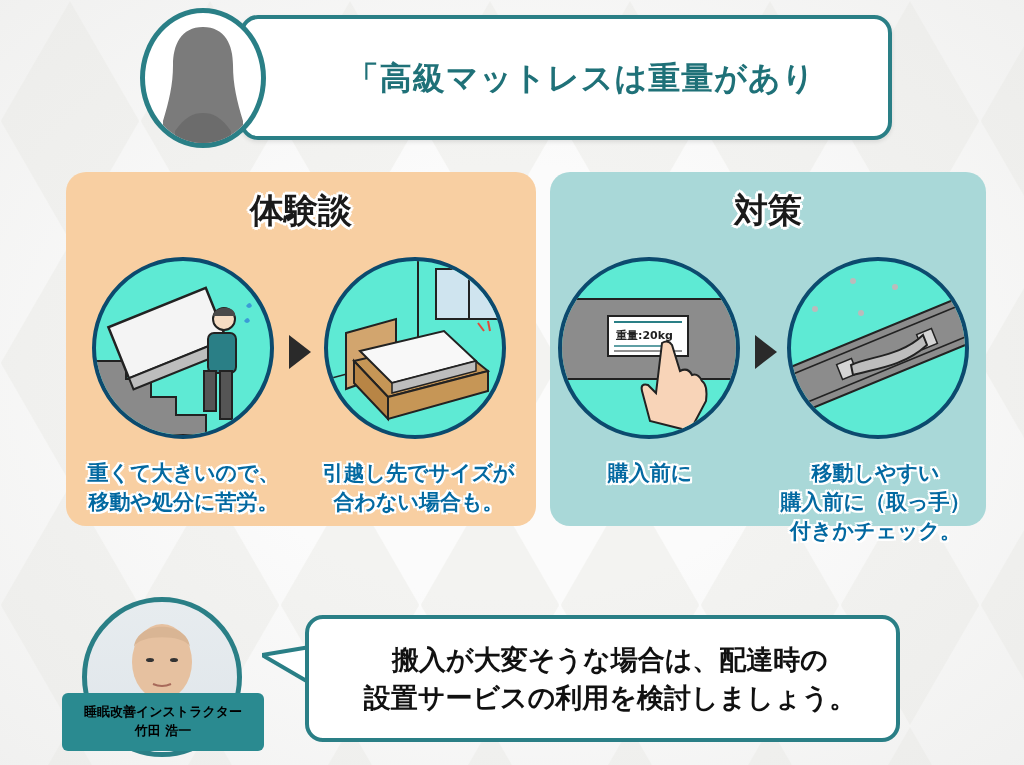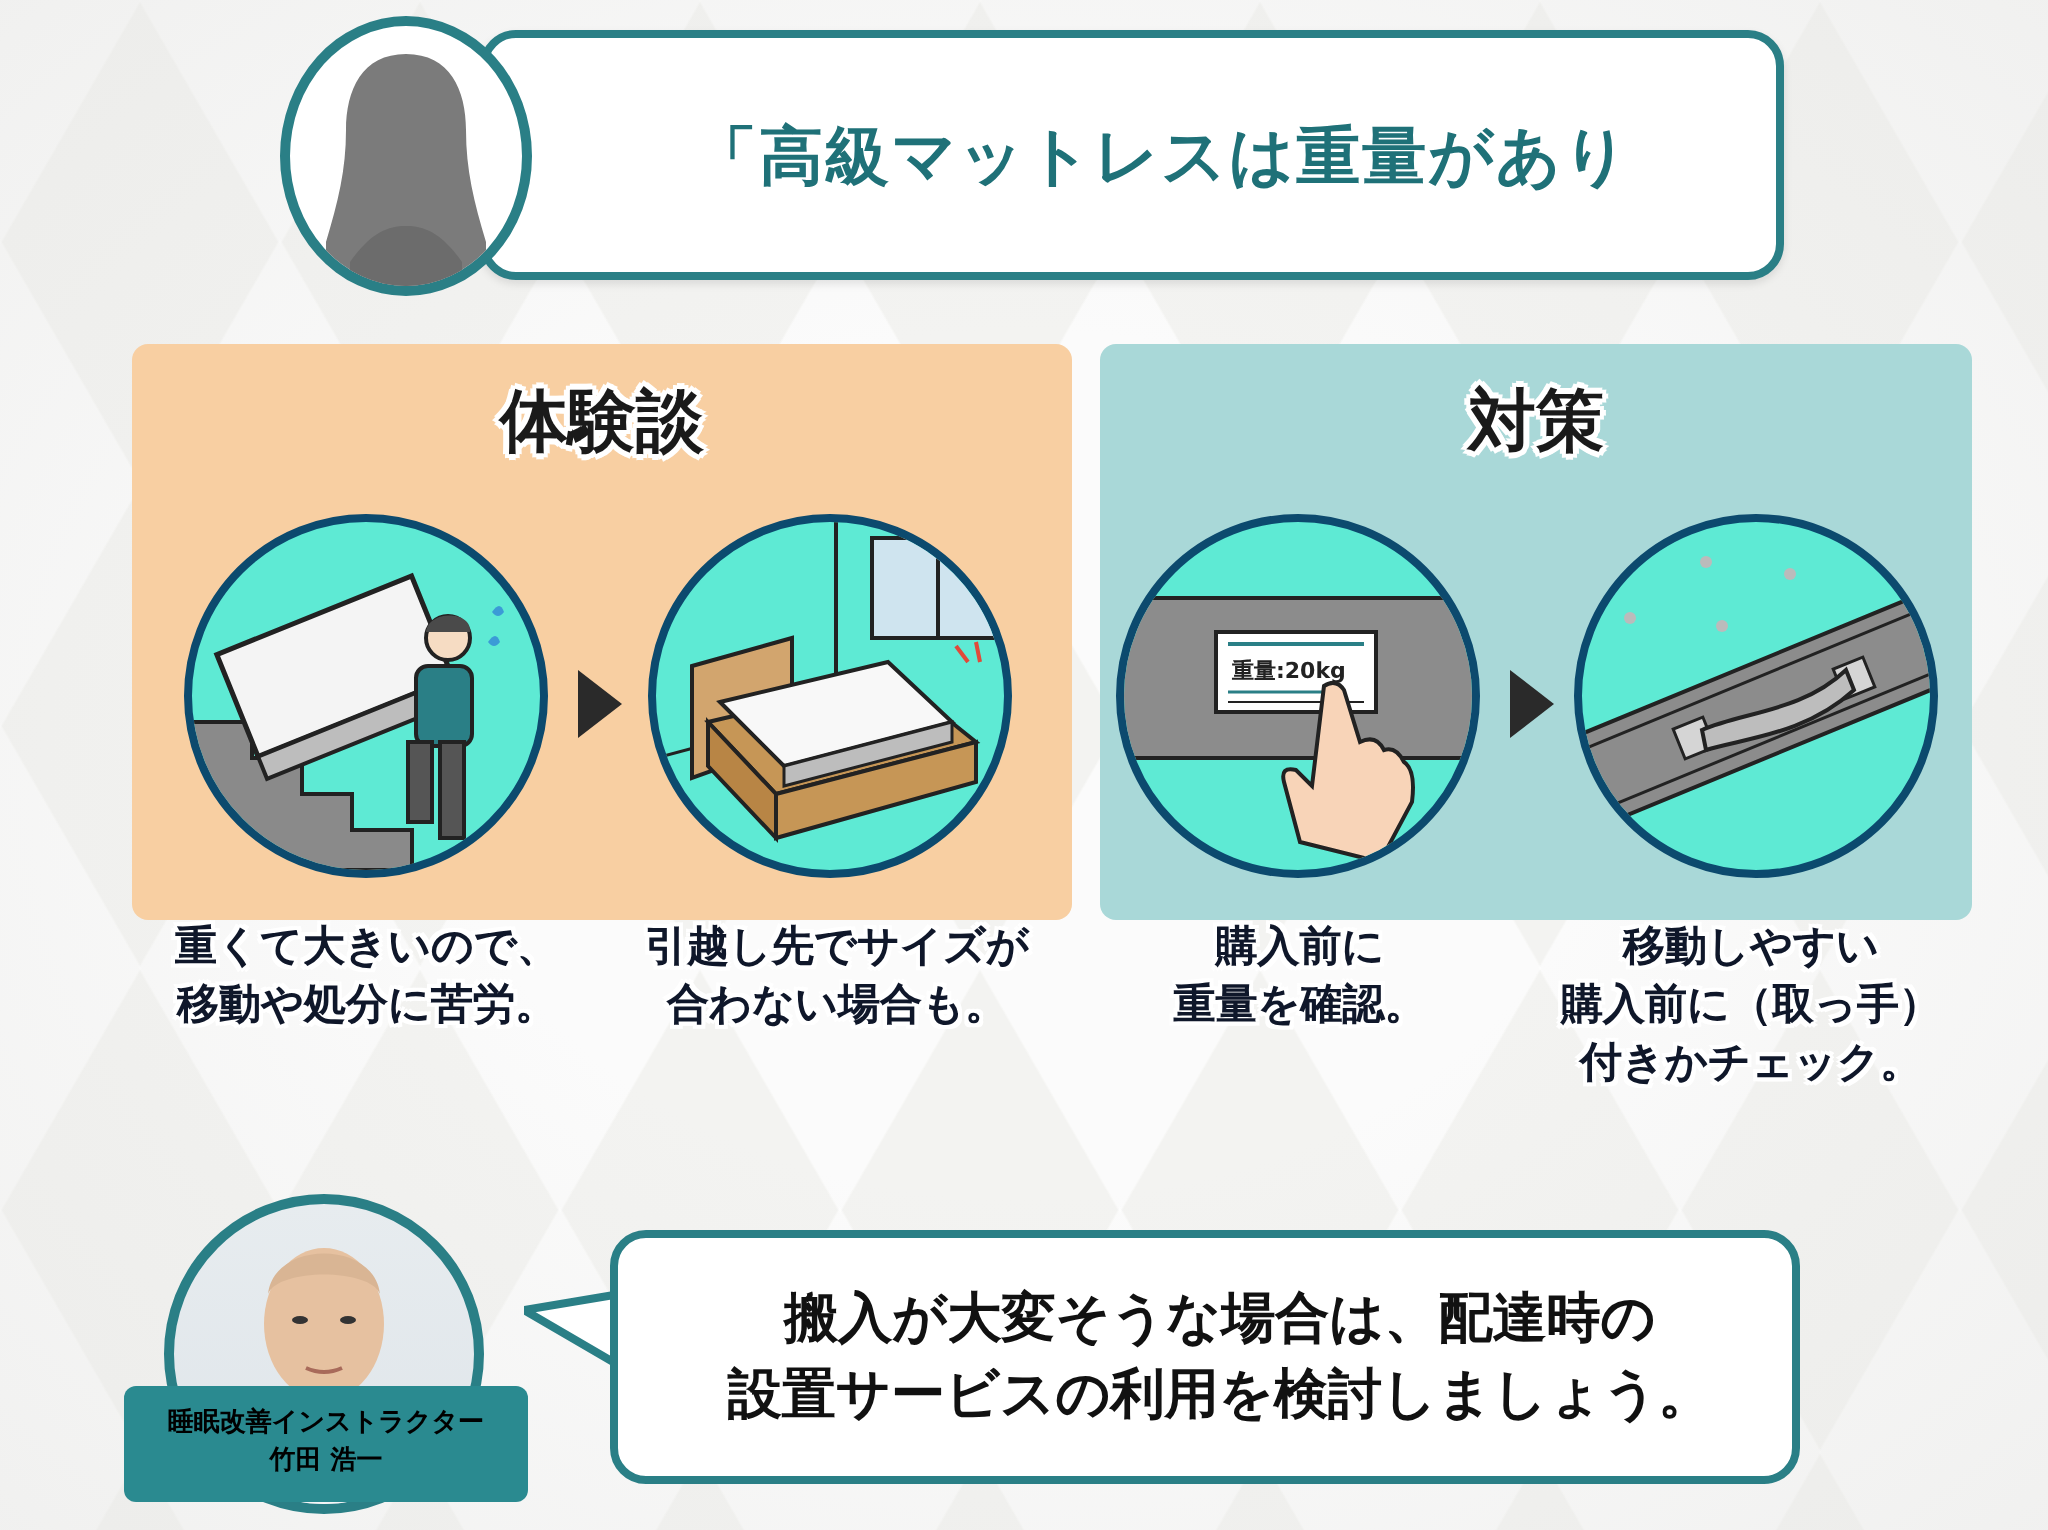--- a/index.html
+++ b/index.html
@@ -29,39 +29,39 @@
     display:flex; flex-direction:column; align-items:center; justify-content:center;
     box-shadow:0 2px 4px rgba(0,0,0,0.1);
   }
   .top-bubble .line {
     color:#1f7178; font-weight:bold; font-size:32px; line-height:46px; letter-spacing:1px;
     padding-left:30px;
   }
 
   
   .panel {
-    position:absolute; top:172px; height:288px; border-radius:8px;
+    position:absolute; top:172px; height:354px; border-radius:20px;
   }
   .panel-left { left:66px; width:470px; background:#f8cfa2; }
   .panel-right { left:550px; width:436px; background:#a9d8d8; }
   .panel-title {
     position:absolute; top:16px; left:0; right:0; text-align:center;
     font-size:34px; font-weight:bold; color:#1a1a1a;
     text-shadow: 3px 0 #fff, -3px 0 #fff, 0 3px #fff, 0 -3px #fff, 2px 2px #fff, -2px -2px #fff, 2px -2px #fff, -2px 2px #fff;
   }
   .circle {
     position:absolute; top:85px; width:182px; height:182px; border-radius:50%;
     background:#5eead4; border:4px solid #0c4a6e; overflow:hidden;
   }
   .arrow {
     position:absolute; top:163px; width:0; height:0;
     border-top:17px solid transparent; border-bottom:17px solid transparent; border-left:22px solid #2a2a2a;
   }
   .caption {
-    position:absolute; top:287px; text-align:center; font-weight:bold; color:#0f172a;
+    position:absolute; top:287px; text-align:center; font-weight:bold; color:#0369a1;
     font-size:21px; line-height:29px;
     text-shadow: 2px 0 #fff, -2px 0 #fff, 0 2px #fff, 0 -2px #fff, 2px 2px #fff, -2px -2px #fff, 2px -2px #fff, -2px 2px #fff;
   }
 
   
   .expert-avatar {
     position:absolute; left:82px; top:597px; width:160px; height:160px; border-radius:50%;
     border:5px solid #2a7f86; background:linear-gradient(#e7ecef,#dfe5ea); overflow:hidden;
   }
   .expert-label {
@@ -166,21 +166,20 @@
       <circle cx="24" cy="48" r="3" fill="#bbb"></circle>
         <circle cx="70" cy="52" r="3" fill="#bbb"></circle>
       <rect x="48" y="100" width="16" height="16" fill="#d5d5d5" stroke="#222" stroke-width="1.5" transform="rotate(-22 56 108)"></rect>
       <rect x="128" y="70" width="16" height="16" fill="#d5d5d5" stroke="#222" stroke-width="1.5" transform="rotate(-22 136 78)"></rect>
       <path d="M60 104 C 80 95, 110 95, 132 74 L 136 84 C 112 106, 82 108, 62 114 Z" fill="#bdbdbd" stroke="#222" stroke-width="2"></path>
     </svg>
   </div>
 
   <div class="caption" style="left:0; width:200px;">
     <div>購入前に</div>
-    <div>重量を確認。</div>
   </div>
   <div class="caption" style="left:215px; width:221px;">
     <div>移動しやすい</div>
     <div>購入前に（取っ手）</div>
     <div>付きかチェック。</div>
   </div>
 </div>
 
 <div class="expert-avatar">
   <svg width="150" height="150" viewBox="0 0 150 150">

